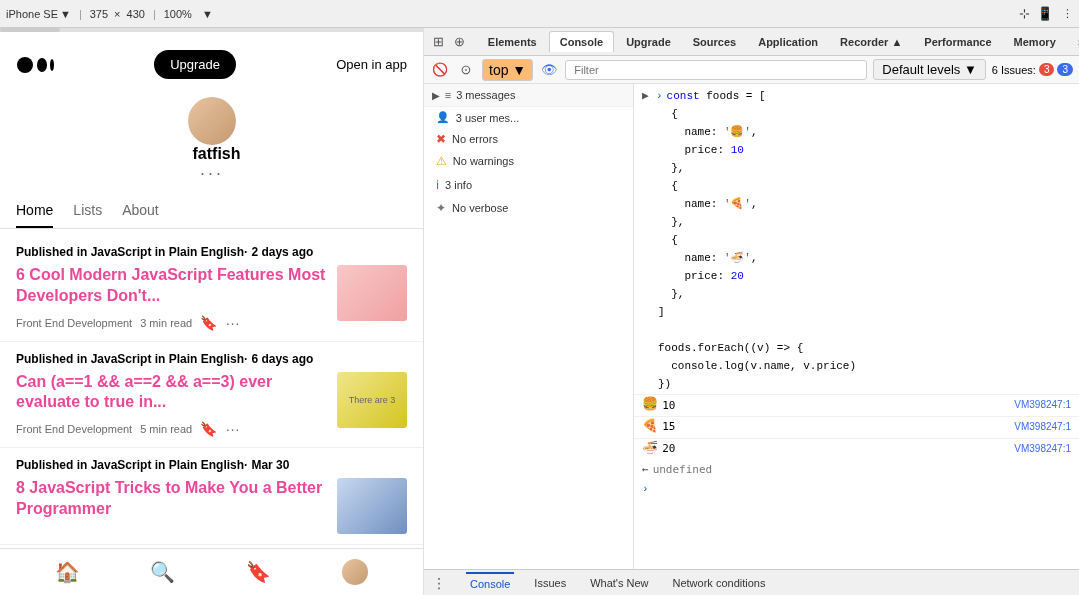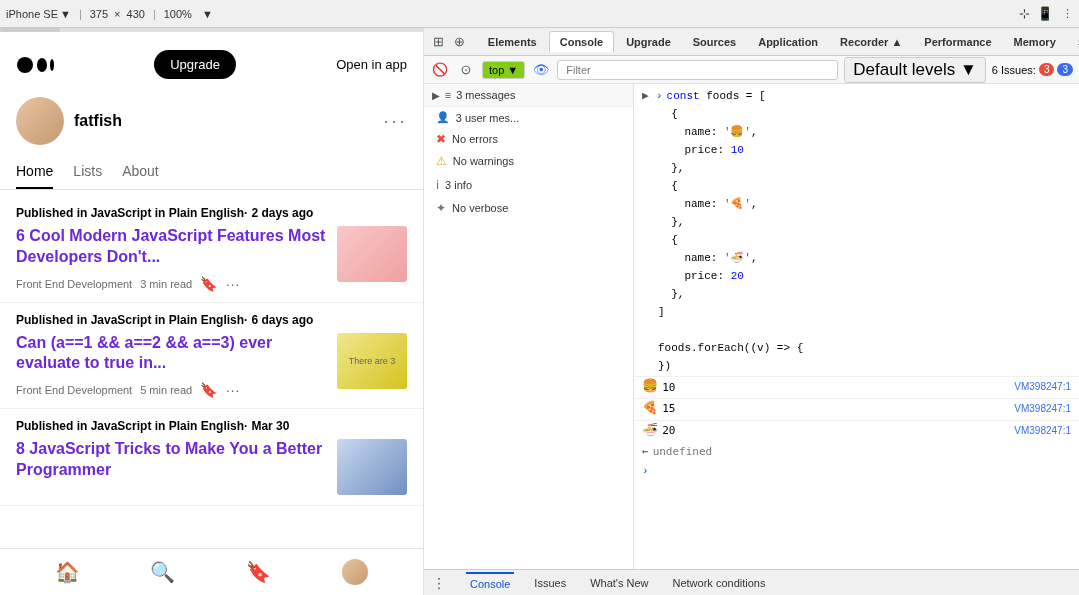--- a/index.html
+++ b/index.html
@@ -20,40 +20,40 @@
     .medium-logo { display: flex; align-items: center; }
     .upgrade-btn { background: #000; color: #fff; border: none; border-radius: 20px; padding: 7px 16px; font-size: 13px; font-weight: 500; cursor: pointer; }
     .open-in-app { color: #000; text-decoration: none; font-size: 13px; font-weight: 400; }
 
     
     .scroll-bar { height: 4px; background: #e0e0e0; margin: 0 0 4px; }
     .scroll-thumb { height: 4px; width: 60px; background: #ccc; border-radius: 2px; }
 
     
     .profile-section { padding: 10px 16px 4px; }
-    .profile-top { display: flex; align-items: center; justify-content: space-between; margin-bottom: 6px; }
+    .profile-top { display: flex; align-items: center; justify-content: space-between; margin-bottom: 6px; flex-direction: column; }
     .profile-avatar { width: 48px; height: 48px; border-radius: 50%; background: #ddd; overflow: hidden; display: flex; align-items: center; justify-content: center; }
     .avatar-img { width: 100%; height: 100%; background: linear-gradient(135deg, #e8c4a0, #c49a70); border-radius: 50%; }
     .profile-info { flex: 1; margin-left: 10px; }
     .profile-name { font-size: 16px; font-weight: 700; color: #000; }
     .profile-followers { font-size: 12px; color: #6b6b6b; margin-top: 2px; }
     .profile-more { color: #6b6b6b; cursor: pointer; font-size: 18px; letter-spacing: 2px; }
 
     
     .nav-tabs { display: flex; border-bottom: 1px solid #e0e0e0; padding: 0 16px; gap: 20px; margin-bottom: 6px; }
     .nav-tab { padding: 8px 0 8px; font-size: 14px; color: #6b6b6b; cursor: pointer; border-bottom: 2px solid transparent; }
     .nav-tab.active { color: #000; border-bottom: 2px solid #000; }
 
     
     .article-section { padding: 10px 16px; border-bottom: 1px solid #f0f0f0; }
     .article-published { font-size: 12px; color: #6b6b6b; margin-bottom: 6px; }
     .article-published span { font-weight: 600; color: #000; }
     .article-row { display: flex; align-items: flex-start; justify-content: space-between; gap: 10px; }
     .article-content { flex: 1; }
-    .article-title { font-size: 16px; font-weight: 700; color: #6d28d9; line-height: 1.3; margin-bottom: 8px; }
+    .article-title { font-size: 16px; font-weight: 700; color: #ec4899; line-height: 1.3; margin-bottom: 8px; }
     .article-thumb { width: 70px; height: 56px; background: #f5e6e6; border-radius: 3px; flex-shrink: 0; overflow: hidden; }
     .thumb-pink { background: linear-gradient(135deg, #f8c8c8, #f0a0a0); width: 100%; height: 100%; }
     .thumb-yellow { background: linear-gradient(135deg, #f0e68c, #d4c520); width: 100%; height: 100%; display: flex; align-items: center; justify-content: center; font-size: 9px; color: #666; padding: 4px; text-align: center; }
     .thumb-blue { background: linear-gradient(135deg, #c8d8f0, #7090c0); width: 100%; height: 100%; }
     .article-meta { display: flex; align-items: center; gap: 8px; }
     .article-tag { font-size: 11px; color: #6b6b6b; font-weight: 500; }
     .article-read-time { font-size: 11px; color: #6b6b6b; }
     .bookmark-icon { color: #6b6b6b; font-size: 14px; }
     .more-icon { color: #6b6b6b; font-size: 14px; cursor: pointer; }
 
@@ -69,21 +69,21 @@
     .dt-tab { padding: 4px 10px; font-size: 11px; color: #333; cursor: pointer; border-radius: 3px 3px 0 0; white-space: nowrap; font-weight: bold; }
     .dt-tab.active { background: #fff; border-top: 1px solid #ccc; border-left: 1px solid #ccc; border-right: 1px solid #ccc; }
     .dt-tab-icons { margin-left: auto; display: flex; align-items: center; gap: 6px; }
     .dt-error-badge { background: #e74c3c; color: #fff; border-radius: 10px; padding: 1px 5px; font-size: 10px; }
     .dt-warn-badge { background: #3b6cf0; color: #fff; border-radius: 10px; padding: 1px 5px; font-size: 10px; }
 
     
     .devtools-toolbar { display: flex; align-items: center; background: #f8f8f8; border-bottom: 1px solid #e0e0e0; height: 28px; padding: 0 6px; gap: 6px; flex-shrink: 0; }
     .dt-icon-btn { width: 20px; height: 20px; display: flex; align-items: center; justify-content: center; cursor: pointer; color: #555; font-size: 13px; }
     .dt-filter-input { flex: 1; border: 1px solid #ccc; border-radius: 3px; padding: 2px 8px; font-size: 11px; background: #fff; height: 20px; }
-    .dt-default-levels { background: #f0f0f0; border: 1px solid #ccc; border-radius: 3px; padding: 2px 8px; font-size: 17px; cursor: pointer; white-space: nowrap; }
+    .dt-default-levels { background: #f0f0f0; border: 1px solid #ccc; border-radius: 3px; padding: 2px 8px; font-size: 13px; cursor: pointer; white-space: nowrap; }
     .dt-issues-badge { display: flex; align-items: center; gap: 3px; font-size: 11px; }
 
     
     .devtools-main { display: flex; flex: 1; overflow: hidden; }
 
     
     .devtools-sidebar { width: 210px; border-right: 1px solid #e0e0e0; flex-shrink: 0; overflow-y: auto; font-size: 11px; }
     .dt-sidebar-group { display: flex; align-items: center; padding: 5px 8px; gap: 5px; cursor: pointer; background: #f8f8f8; border-bottom: 1px solid #f0f0f0; }
     .dt-sidebar-item { display: flex; align-items: center; padding: 4px 12px; gap: 6px; cursor: pointer; }
     .dt-expand { color: #555; font-size: 10px; }
@@ -261,21 +261,21 @@
       <div class="dt-tab-icons">
         <span class="dt-error-badge">3</span>
         <span class="dt-warn-badge">3</span>
         <span style="font-size:14px;color:#555;cursor:pointer;">⚙</span>
       </div>
     </div>
 
     <div class="devtools-toolbar">
       <span class="dt-icon-btn">🚫</span>
       <span class="dt-icon-btn">⊙</span>
-      <span style="font-size:11px;background:#84cc16;border:1px solid #ccc;border-radius:3px;padding:2px 6px;cursor:pointer;text-align:right;">top ▼</span>
+      <span style="font-size:14px;background:#fdba74;border:1px solid #ccc;border-radius:3px;padding:2px 6px;cursor:pointer;text-align:right;">top ▼</span>
       <span class="dt-icon-btn" style="color:#3b6cf0;">👁</span>
       <input class="dt-filter-input" type="text" placeholder="Filter" style="">
       <span class="dt-default-levels">Default levels ▼</span>
       <div class="dt-issues-badge">
         <span>6 Issues:</span>
         <span class="dt-error-badge">3</span>
         <span class="dt-warn-badge">3</span>
       </div>
     </div>
 
@@ -366,20 +366,24 @@
         <div class="code-line">
           <span style="width:16px;flex-shrink:0;"></span>
           <span>&nbsp;</span>
         </div>
         <div class="code-line">
           <span style="width:16px;flex-shrink:0;"></span>
           <span><span class="kw-black">foods</span><span class="kw-black">.forEach((v) =&gt; {</span></span>
         </div>
         <div class="code-line">
           <span style="width:16px;flex-shrink:0;"></span>
+          <span>&nbsp;&nbsp;<span class="kw-black">console</span><span class="kw-black">.log(v.name, v.price)</span></span>
+        </div>
+        <div class="code-line">
+          <span style="width:16px;flex-shrink:0;"></span>
           <span>})</span>
         </div>
 
         <div class="output-line">
           <span class="output-emoji">🍔</span>
           <span class="output-num">10</span>
           <span class="output-ref">VM398247:1</span>
         </div>
         <div class="output-line">
           <span class="output-emoji">🍕</span>

